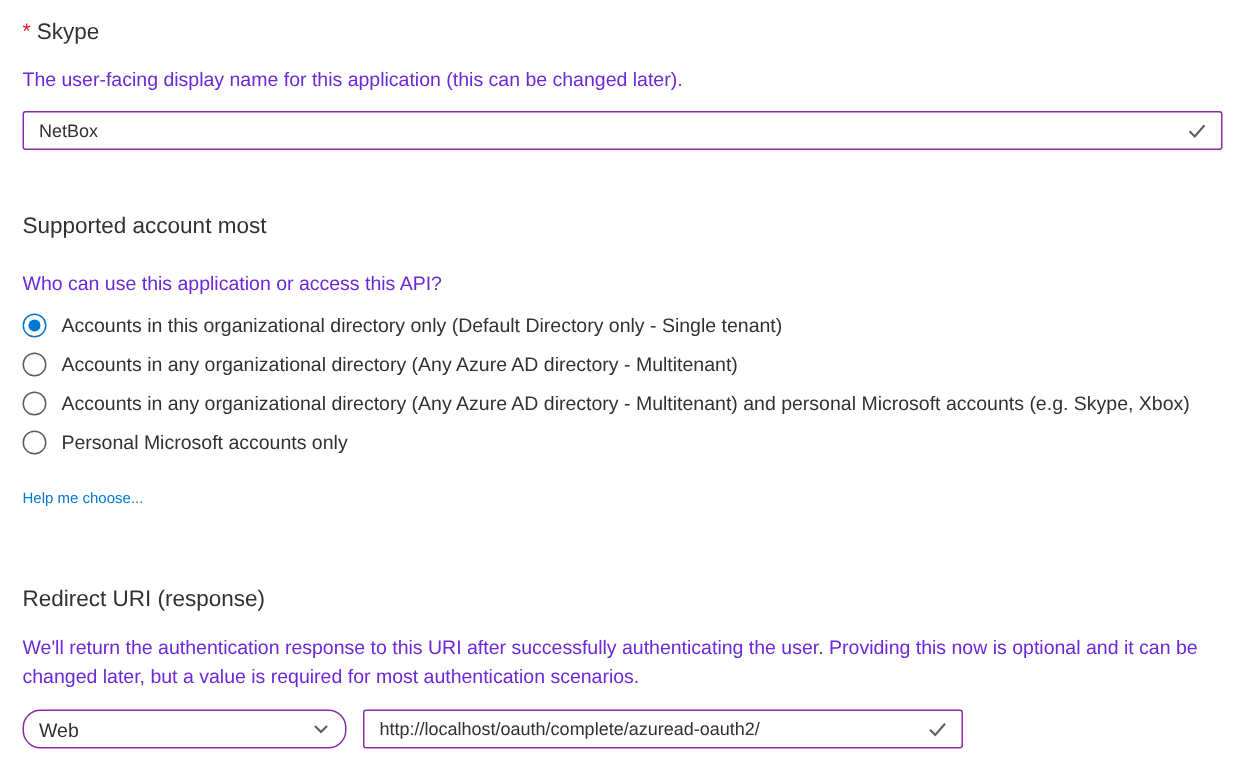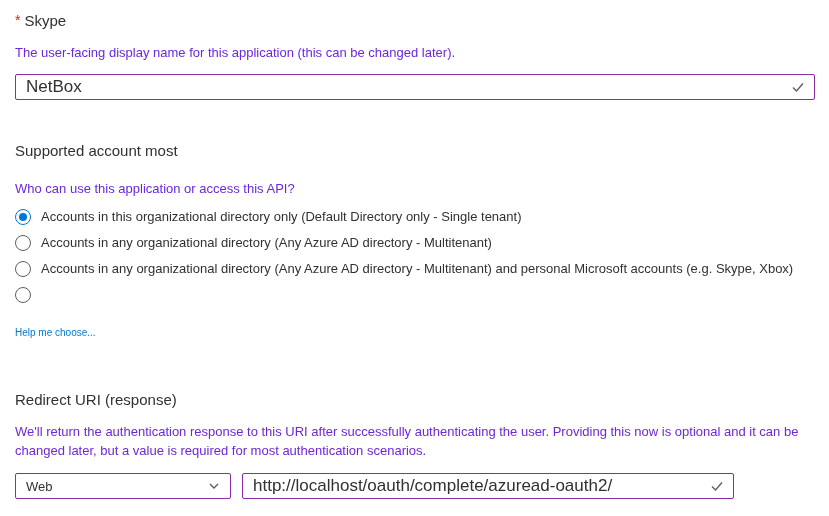--- a/index.html
+++ b/index.html
@@ -41,32 +41,32 @@
     display: flex;
     align-items: center;
     padding: 0 8px 0 10px;
   }
   .tb input {
     flex: 1 1 auto;
     border: none;
     outline: none;
     background: transparent;
     font-family: "Liberation Sans", "DejaVu Sans", sans-serif;
-    font-size: 17px;
+    font-size: 12px;
     color: #323130;
     padding: 0;
     min-width: 0;
   }
   .check-icon { flex: 0 0 auto; margin-left: 6px; display: flex; }
 
   
   .dd {
     width: 216px; height: 26px;
     border: 1.5px solid #8a2da5;
-    border-radius: 2px;
+    border-radius: 12px;
     background: #fff;
     display: flex;
     align-items: center;
     padding: 0 9px 0 10px;
     cursor: pointer;
   }
   .dd .dd-value { flex: 1 1 auto; font-size: 13px; color: #323130; }
   .dd .chev { flex: 0 0 auto; display: flex; }
 
   
@@ -97,21 +97,21 @@
   .radio-label { font-size: 13px; line-height: 18px; color: #323130; }
 
   .link {
     font-size: 10px;
     color: #0078d4;
     text-decoration: none;
     cursor: pointer;
   }
 
   .controls-row { display: flex; align-items: flex-start; }
-  .uri-box { width: 492px; margin-left: 11px; }
+  .uri-box { width: 400px; margin-left: 11px; }
 </style>
 </head>
 <body>
 
 <div class="abs section-title" style="left:15px; top:10px;">
   <span class="required-asterisk">*</span><span>Skype</span>
 </div>
 
 <div class="abs body-text" style="left:15px; top:43px;">The user-facing display name for this application (this can be changed later).</div>
 
@@ -136,20 +136,21 @@
   <div class="radio-row">
     <span class="radio-circle"></span>
     <span class="radio-label">Accounts in any organizational directory (Any Azure AD directory - Multitenant)</span>
   </div>
   <div class="radio-row">
     <span class="radio-circle"></span>
     <span class="radio-label">Accounts in any organizational directory (Any Azure AD directory - Multitenant) and personal Microsoft accounts (e.g. Skype, Xbox)</span>
   </div>
   <div class="radio-row">
     <span class="radio-circle"></span>
+    <span class="radio-label">Personal Microsoft accounts only</span>
   </div>
 </div>
 
 <a class="abs link" style="left:15px; top:327px;">Help me choose...</a>
 
 <div class="abs section-title" style="left:15px; top:390px;">Redirect URI (response)</div>
 
 <div class="abs body-text" style="left:15px; top:422px; width:805px;">We'll return the authentication response to this URI after successfully authenticating the user. Providing this now is optional and it can be changed later, but a value is required for most authentication scenarios.</div>
 
 <div class="abs controls-row" style="left:15px; top:473px;">

